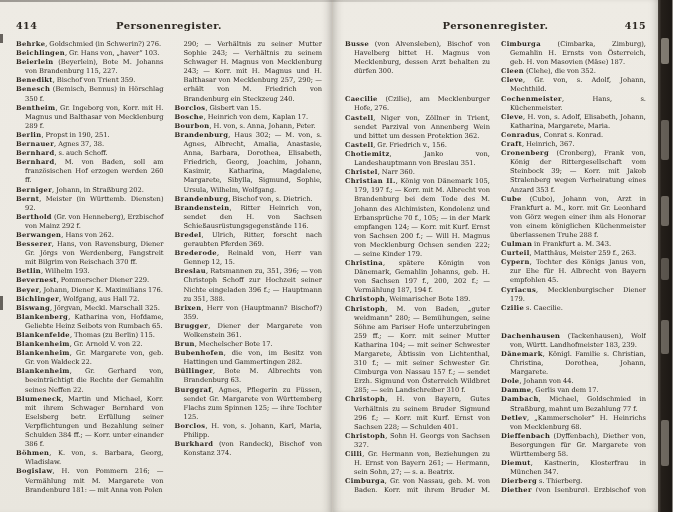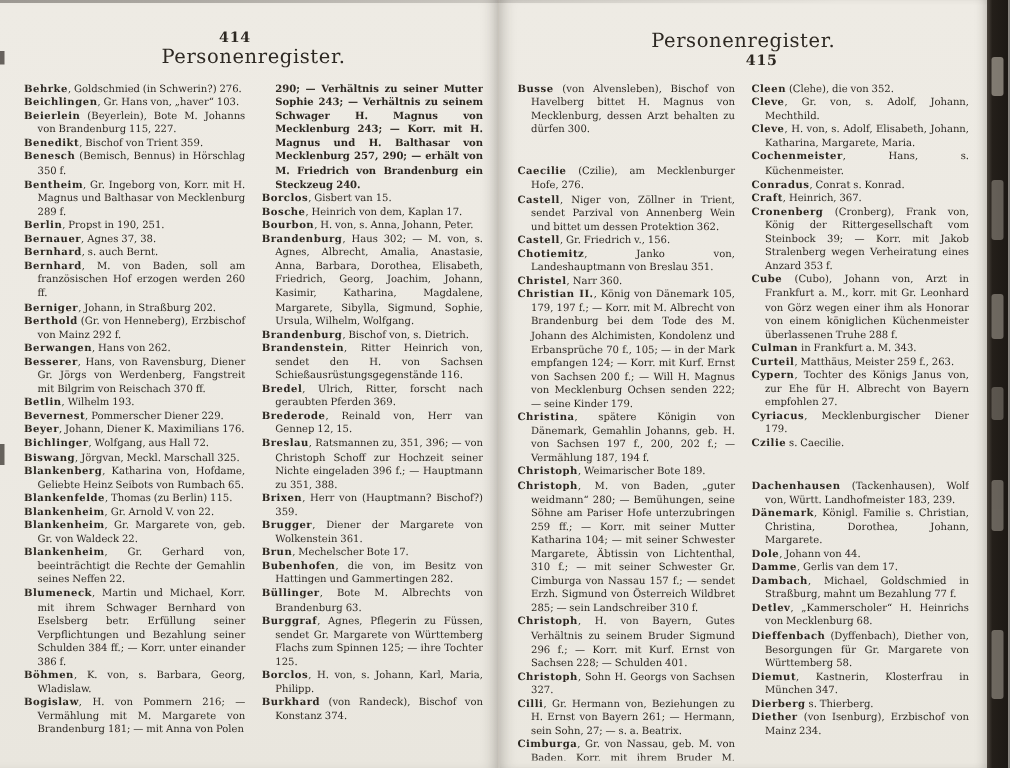--- a/index.html
+++ b/index.html
@@ -23,38 +23,38 @@
     border-right:1px solid #c9c4bb;
     box-shadow:inset -8px 0 10px -7px rgba(40,35,30,.35);
     background:linear-gradient(180deg,#eeebe4 0%, #ece9e2 60%, #e9e6de 100%);
   }
   .page-right {
     width:325px; padding:20px 12px 0 12px;
     box-shadow:inset 8px 0 10px -7px rgba(40,35,30,.30), inset -6px 0 8px -6px rgba(40,35,30,.35);
     background:linear-gradient(180deg,#eeebe4 0%, #ece9e2 60%, #eae7df 100%);
   }
   .page-header {
-    display:flex; align-items:center; margin-bottom:9px;flex-direction:column;
+    display:flex; align-items:flex-end; margin-bottom:9px;
   }
   .page-header .slot { width:46px; }
   .pagenum { font-size:9.5px; font-weight:bold; letter-spacing:.5px; }
   .running-title {
-    flex:1; text-align:center; font-size:13px; font-weight:normal; letter-spacing:.4px;
+    flex:1; text-align:center; font-size:10px; font-weight:bold; letter-spacing:.4px;
   }
   .page-body {
     display:flex; align-items:flex-start; height:452px; overflow:hidden;
   }
   .col { flex:1; min-width:0; }
   .col-rule { width:1px; background:#56504a; margin:2px 5px 10px 5px; }
   .entry {
     font-size:6.7px; line-height:9.1px; text-align:justify;
     padding-left:9px; text-indent:-9px;
     word-spacing:-0.2px;
   }
-  .entry.cont { text-indent:0;font-weight:bold; }
+  .entry.cont { text-indent:0; }
   .entry.gap  { margin-top:19px; }
   .entry .head { font-weight:bold; letter-spacing:.35px; }
   
   .edge-strip {
     width:14px; height:512px; position:relative;
     background:linear-gradient(90deg,#4a443d 0%, #241f1a 25%, #1c1814 100%);
   }
   .edge-mark {
     position:absolute; left:3px; width:8px; border-radius:2px;
     background:rgba(205,198,186,.55); filter:blur(.4px);
@@ -75,23 +75,24 @@
     <div class="page-body">
       <div class="col">
           <div class="entry"><span class="head">Behrke</span><span>, Goldschmied (in Schwerin?) 276.</span></div>
           <div class="entry"><span class="head">Beichlingen</span><span>, Gr. Hans von, „haver“ 103.</span></div>
           <div class="entry"><span class="head">Beierlein</span><span> (Beyerlein), Bote M. Johanns von Brandenburg 115, 227.</span></div>
           <div class="entry"><span class="head">Benedikt</span><span>, Bischof von Trient 359.</span></div>
           <div class="entry"><span class="head">Benesch</span><span> (Bemisch, Bennus) in Hörschlag 350 f.</span></div>
           <div class="entry"><span class="head">Bentheim</span><span>, Gr. Ingeborg von, Korr. mit H. Magnus und Balthasar von Mecklenburg 289 f.</span></div>
           <div class="entry"><span class="head">Berlin</span><span>, Propst in 190, 251.</span></div>
           <div class="entry"><span class="head">Bernauer</span><span>, Agnes 37, 38.</span></div>
-          <div class="entry"><span class="head">Bernhard</span><span>, s. auch Bernt.</span></div>
+          <div class="entry"><span class="head">Bernhard</span><span>, s. auch Schoff.</span></div>
           <div class="entry"><span class="head">Bernhard</span><span>, M. von Baden, soll am französischen Hof erzogen werden 260 ff.</span></div>
           <div class="entry"><span class="head">Berniger</span><span>, Johann, in Straßburg 202.</span></div>
+          <div class="entry"><span class="head">Bernt</span><span>, Meister (in Württemb. Diensten) 92.</span></div>
           <div class="entry"><span class="head">Berthold</span><span> (Gr. von Henneberg), Erzbischof von Mainz 292 f.</span></div>
           <div class="entry"><span class="head">Berwangen</span><span>, Hans von 262.</span></div>
           <div class="entry"><span class="head">Besserer</span><span>, Hans, von Ravensburg, Diener Gr. Jörgs von Werdenberg, Fangstreit mit Bilgrim von Reischach 370 ff.</span></div>
           <div class="entry"><span class="head">Betlin</span><span>, Wilhelm 193.</span></div>
           <div class="entry"><span class="head">Bevernest</span><span>, Pommerscher Diener 229.</span></div>
           <div class="entry"><span class="head">Beyer</span><span>, Johann, Diener K. Maximilians 176.</span></div>
           <div class="entry"><span class="head">Bichlinger</span><span>, Wolfgang, aus Hall 72.</span></div>
           <div class="entry"><span class="head">Biswang</span><span>, Jörgvan, Meckl. Marschall 325.</span></div>
           <div class="entry"><span class="head">Blankenberg</span><span>, Katharina von, Hofdame, Geliebte Heinz Seibots von Rumbach 65.</span></div>
           <div class="entry"><span class="head">Blankenfelde</span><span>, Thomas (zu Berlin) 115.</span></div>
@@ -144,31 +145,32 @@
           <div class="entry"><span class="head">Christina</span><span>, spätere Königin von Dänemark, Gemahlin Johanns, geb. H. von Sachsen 197 f., 200, 202 f.; — Vermählung 187, 194 f.</span></div>
           <div class="entry"><span class="head">Christoph</span><span>, Weimarischer Bote 189.</span></div>
           <div class="entry"><span class="head">Christoph</span><span>, M. von Baden, „guter weidmann“ 280; — Bemühungen, seine Söhne am Pariser Hofe unterzubringen 259 ff.; — Korr. mit seiner Mutter Katharina 104; — mit seiner Schwester Margarete, Äbtissin von Lichtenthal, 310 f.; — mit seiner Schwester Gr. Cimburga von Nassau 157 f.; — sendet Erzh. Sigmund von Österreich Wildbret 285; — sein Landschreiber 310 f.</span></div>
           <div class="entry"><span class="head">Christoph</span><span>, H. von Bayern, Gutes Verhältnis zu seinem Bruder Sigmund 296 f.; — Korr. mit Kurf. Ernst von Sachsen 228; — Schulden 401.</span></div>
           <div class="entry"><span class="head">Christoph</span><span>, Sohn H. Georgs von Sachsen 327.</span></div>
           <div class="entry"><span class="head">Cilli</span><span>, Gr. Hermann von, Beziehungen zu H. Ernst von Bayern 261; — Hermann, sein Sohn, 27; — s. a. Beatrix.</span></div>
           <div class="entry"><span class="head">Cimburga</span><span>, Gr. von Nassau, geb. M. von Baden, Korr. mit ihrem Bruder M. Christoph von Baden 157 f.</span></div>
         </div>
       <div class="col-rule"></div>
       <div class="col">
+          <div class="entry"><span class="head">Cimburga</span><span> (Cimbarka, Zimburg), Gemahlin H. Ernsts von Österreich, geb. H. von Masovien (Mäse) 187.</span></div>
           <div class="entry"><span class="head">Cleen</span><span> (Clehe), die von 352.</span></div>
           <div class="entry"><span class="head">Cleve</span><span>, Gr. von, s. Adolf, Johann, Mechthild.</span></div>
+          <div class="entry"><span class="head">Cochenmeister</span><span>, Hans, s. Küchenmeister.</span></div>
           <div class="entry"><span class="head">Cleve</span><span>, H. von, s. Adolf, Elisabeth, Johann, Katharina, Margarete, Maria.</span></div>
-          <div class="entry"><span class="head">Cochenmeister</span><span>, Hans, s. Küchenmeister.</span></div>
           <div class="entry"><span class="head">Conradus</span><span>, Conrat s. Konrad.</span></div>
           <div class="entry"><span class="head">Craft</span><span>, Heinrich, 367.</span></div>
           <div class="entry"><span class="head">Cronenberg</span><span> (Cronberg), Frank von, König der Rittergesellschaft vom Steinbock 39; — Korr. mit Jakob Stralenberg wegen Verheiratung eines Anzard 353 f.</span></div>
           <div class="entry"><span class="head">Cube</span><span> (Cubo), Johann von, Arzt in Frankfurt a. M., korr. mit Gr. Leonhard von Görz wegen einer ihm als Honorar von einem königlichen Küchenmeister überlassenen Truhe 288 f.</span></div>
           <div class="entry"><span class="head">Culman</span><span> in Frankfurt a. M. 343.</span></div>
           <div class="entry"><span class="head">Curteil</span><span>, Matthäus, Meister 259 f., 263.</span></div>
-          <div class="entry"><span class="head">Cypern</span><span>, Tochter des Königs Janus von, zur Ehe für H. Albrecht von Bayern empfohlen 27.</span></div>
+          <div class="entry"><span class="head">Cypern</span><span>, Tochter des Königs Janus von, zur Ehe für H. Albrecht von Bayern empfohlen 45.</span></div>
           <div class="entry"><span class="head">Cyriacus</span><span>, Mecklenburgischer Diener 179.</span></div>
           <div class="entry"><span class="head">Czilie</span><span> s. Caecilie.</span></div>
           <div class="entry gap"><span class="head">Dachenhausen</span><span> (Tackenhausen), Wolf von, Württ. Landhofmeister 183, 239.</span></div>
           <div class="entry"><span class="head">Dänemark</span><span>, Königl. Familie s. Christian, Christina, Dorothea, Johann, Margarete.</span></div>
           <div class="entry"><span class="head">Dole</span><span>, Johann von 44.</span></div>
           <div class="entry"><span class="head">Damme</span><span>, Gerlis van dem 17.</span></div>
           <div class="entry"><span class="head">Dambach</span><span>, Michael, Goldschmied in Straßburg, mahnt um Bezahlung 77 f.</span></div>
           <div class="entry"><span class="head">Detlev</span><span>, „Kammerscholer“ H. Heinrichs von Mecklenburg 68.</span></div>
           <div class="entry"><span class="head">Dieffenbach</span><span> (Dyffenbach), Diether von, Besorgungen für Gr. Margarete von Württemberg 58.</span></div>
           <div class="entry"><span class="head">Diemut</span><span>, Kastnerin, Klosterfrau in München 347.</span></div>

